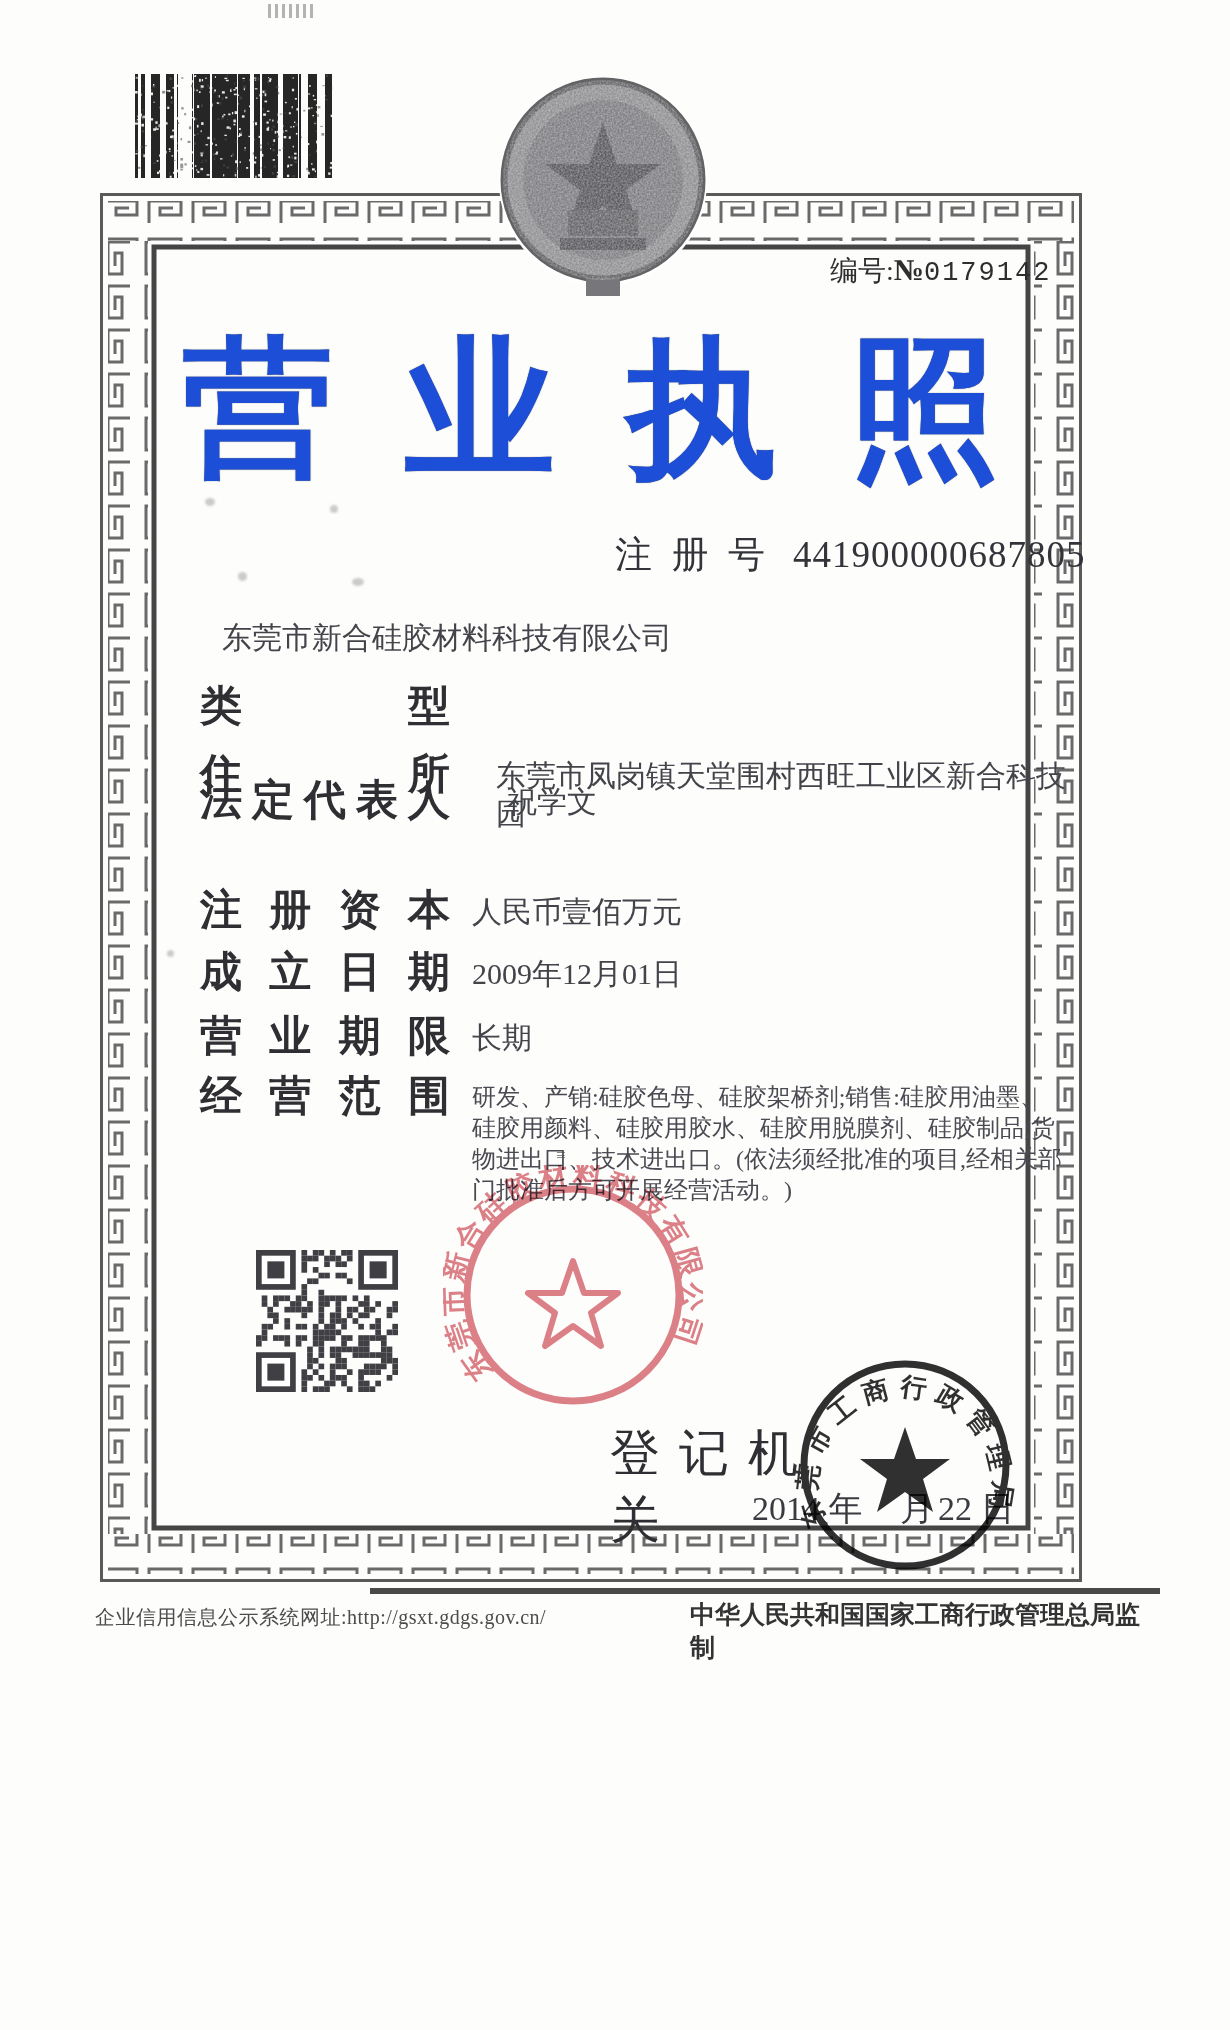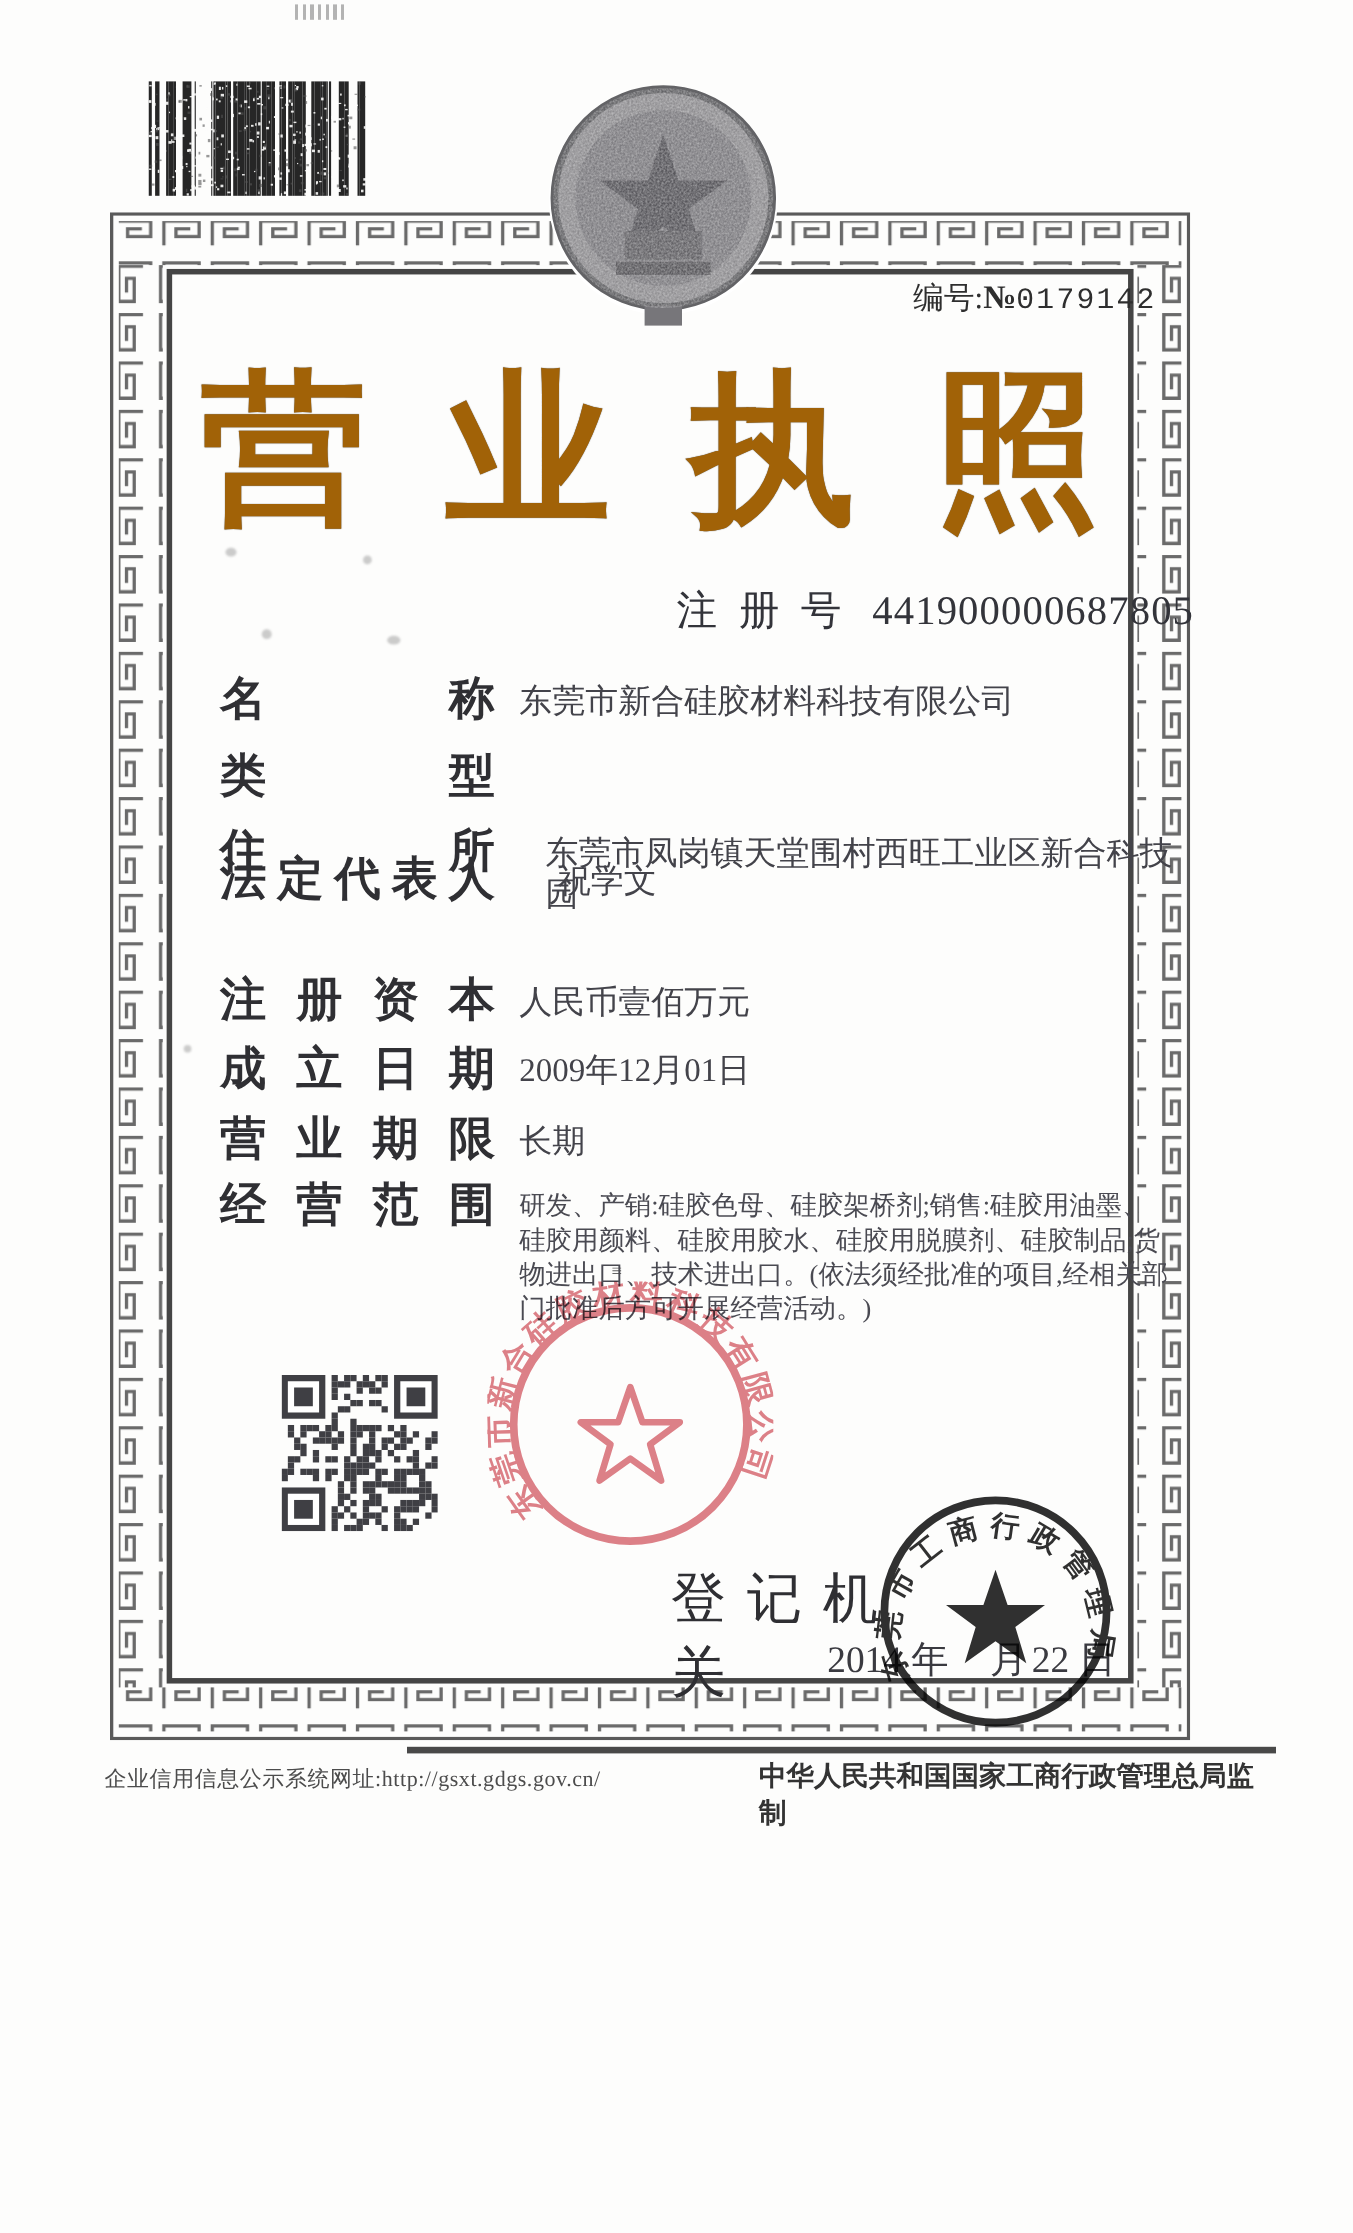--- a/index.html
+++ b/index.html
@@ -23,21 +23,21 @@
   
   .frame{left:100px;top:193px;z-index:1;}
   
   .serial{left:830px;top:252px;width:250px;z-index:4;font-size:28px;color:#2e2e2e;
     display:flex;align-items:baseline;gap:0;white-space:nowrap;}
   .serial .sym{font-weight:bold;font-size:30px;}
   .serial .num{font-family:"Liberation Mono","DejaVu Sans Mono",monospace;font-size:27px;letter-spacing:2px;}
   
   .title{left:100px;top:326px;width:982px;margin:0;text-align:center;
     font-family:"Liberation Sans","DejaVu Sans",sans-serif;
-    font-size:150px;line-height:165px;font-weight:900;color:#a16207;
+    font-size:150px;line-height:165px;font-weight:900;color:#1d4ed8;
     letter-spacing:72px;text-indent:72px;z-index:4;
     text-shadow:0 0 1px #4a4a4a;}
   
   .regno{left:615px;top:530px;display:flex;align-items:baseline;z-index:4;}
   .regno .rl{width:150px;font-size:37px;color:#33343a;text-align:justify;text-align-last:justify;}
   .regno .rv{margin-left:28px;font-size:37px;color:#33343a;letter-spacing:1px;}
   
   .frow{left:200px;width:880px;display:flex;align-items:flex-start;z-index:4;}
   .flabel{width:250px;flex:0 0 250px;font-size:42px;line-height:48px;font-weight:600;
     color:#2f2f33;text-align:justify;text-align-last:justify;}
@@ -546,21 +546,20 @@
 </div>
 
 <h1 class="abs title">营业执照</h1>
 
 <div class="abs regno">
   <span class="rl">注册号</span>
   <span class="rv">441900000687805</span>
 </div>
 
 <div class="abs frow" style="top:612px;">
-  <div class="flabel">名称</div>
   <div class="fvalue">东莞市新合硅胶材料科技有限公司</div>
 </div>
 <div class="abs frow" style="top:682px;">
   <div class="flabel">类型</div>
 </div>
 <div class="abs frow" style="top:750px;gap:24px;">
   <div class="flabel">住所</div>
   <div class="fvalue">东莞市凤岗镇天堂围村西旺工业区新合科技园</div>
 </div>
 <div class="abs frow" style="top:776px;gap:35px;">

